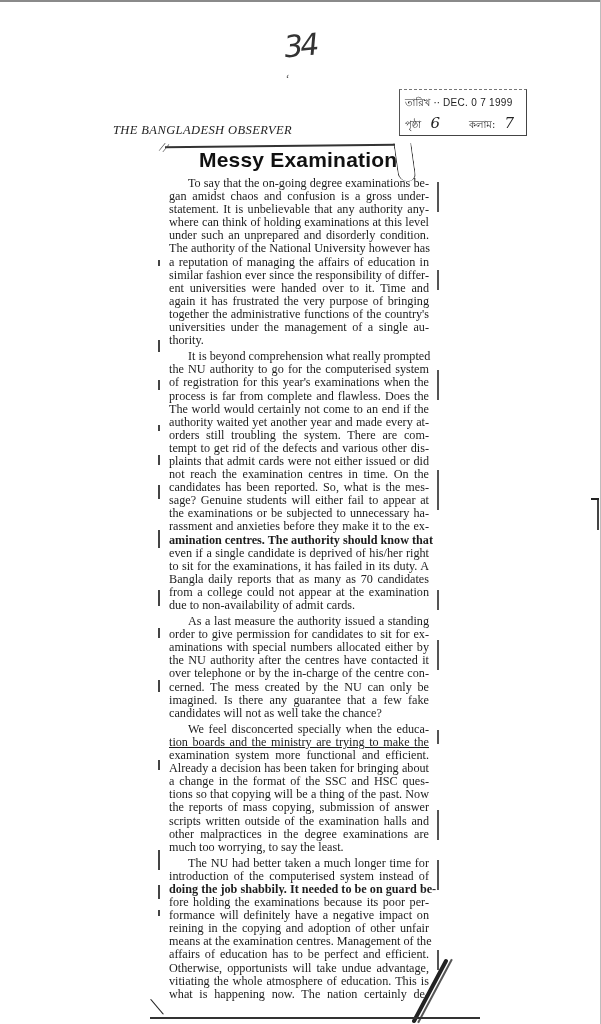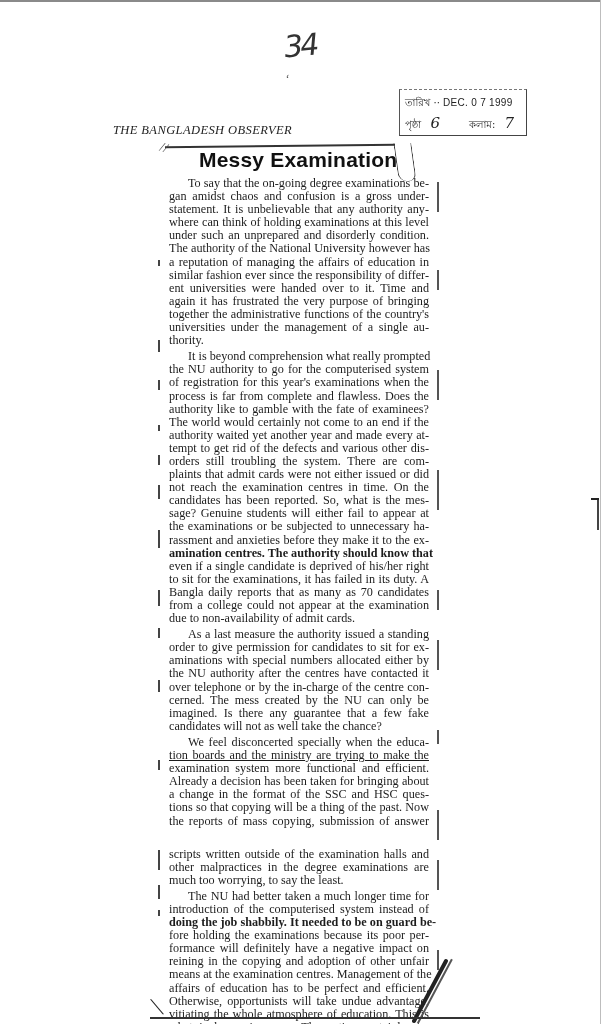--- a/index.html
+++ b/index.html
@@ -106,25 +106,24 @@
       <span class="line" style="text-indent: 0px;">again it has frustrated the very purpose of bringing</span>
       <span class="line" style="text-indent: 0px;">together the administrative functions of the country's</span>
       <span class="line" style="text-indent: 0px;">universities under the management of a single au-</span>
       <span class="line last" style="text-indent: 0px;">thority.</span>
     </p>
     <p>
       <span class="line">It is beyond comprehension what really prompted</span>
       <span class="line" style="text-indent: 0px;">the NU authority to go for the computerised system</span>
       <span class="line" style="text-indent: 0px;">of registration for this year's examinations when the</span>
       <span class="line" style="text-indent: 0px;">process is far from complete and flawless. Does the</span>
-      <span class="line" style="text-indent: 0px;">authority like to gamble with the fate of examinees?</span>
       <span class="line" style="text-indent: 0px;">The world would certainly not come to an end if the</span>
       <span class="line" style="text-indent: 0px;">authority waited yet another year and made every at-</span>
+      <span class="line" style="text-indent: 0px;">orders still troubling the system. There are com-</span>
       <span class="line" style="text-indent: 0px;">tempt to get rid of the defects and various other dis-</span>
-      <span class="line" style="text-indent: 0px;">orders still troubling the system. There are com-</span>
       <span class="line" style="text-indent: 0px;">plaints that admit cards were not either issued or did</span>
       <span class="line" style="text-indent: 0px;">not reach the examination centres in time. On the</span>
       <span class="line" style="text-indent: 0px;">candidates has been reported. So, what is the mes-</span>
       <span class="line" style="text-indent: 0px;">sage? Genuine students will either fail to appear at</span>
       <span class="line" style="text-indent: 0px;">the examinations or be subjected to unnecessary ha-</span>
       <span class="line" style="text-indent: 0px;">rassment and anxieties before they make it to the ex-</span>
       <span class="line" style="text-indent: 0px; font-weight: bold;">amination centres. The authority should know that</span>
       <span class="line" style="text-indent: 0px;">even if a single candidate is deprived of his/her right</span>
       <span class="line" style="text-indent: 0px;">to sit for the examinations, it has failed in its duty. A</span>
       <span class="line" style="text-indent: 0px;">Bangla daily reports that as many as 70 candidates</span>
@@ -142,21 +141,21 @@
       <span class="line last" style="text-indent: 0px;">candidates will not as well take the chance?</span>
     </p>
     <p>
       <span class="line">We feel disconcerted specially when the educa-</span>
       <span class="line" style="text-indent: 0px; text-decoration: underline;">tion boards and the ministry are trying to make the</span>
       <span class="line" style="text-indent: 0px;">examination system more functional and efficient.</span>
       <span class="line" style="text-indent: 0px;">Already a decision has been taken for bringing about</span>
       <span class="line" style="text-indent: 0px;">a change in the format of the SSC and HSC ques-</span>
       <span class="line" style="text-indent: 0px;">tions so that copying will be a thing of the past. Now</span>
       <span class="line" style="text-indent: 0px;">the reports of mass copying, submission of answer</span>
-      <span class="line" style="text-indent: 0px; margin-top: 20px;">scripts written outside of the examination halls and</span>
+      <span class="line" style="text-indent: 0px;">scripts written outside of the examination halls and</span>
       <span class="line" style="text-indent: 0px;">other malpractices in the degree examinations are</span>
       <span class="line last" style="text-indent: 0px;">much too worrying, to say the least.</span>
     </p>
     <p>
       <span class="line">The NU had better taken a much longer time for</span>
       <span class="line" style="text-indent: 0px;">introduction of the computerised system instead of</span>
       <span class="line" style="text-indent: 0px; font-weight: bold;">doing the job shabbily. It needed to be on guard be-</span>
       <span class="line" style="text-indent: 0px;">fore holding the examinations because its poor per-</span>
       <span class="line" style="text-indent: 0px;">formance will definitely have a negative impact on</span>
       <span class="line" style="text-indent: 0px;">reining in the copying and adoption of other unfair</span>

